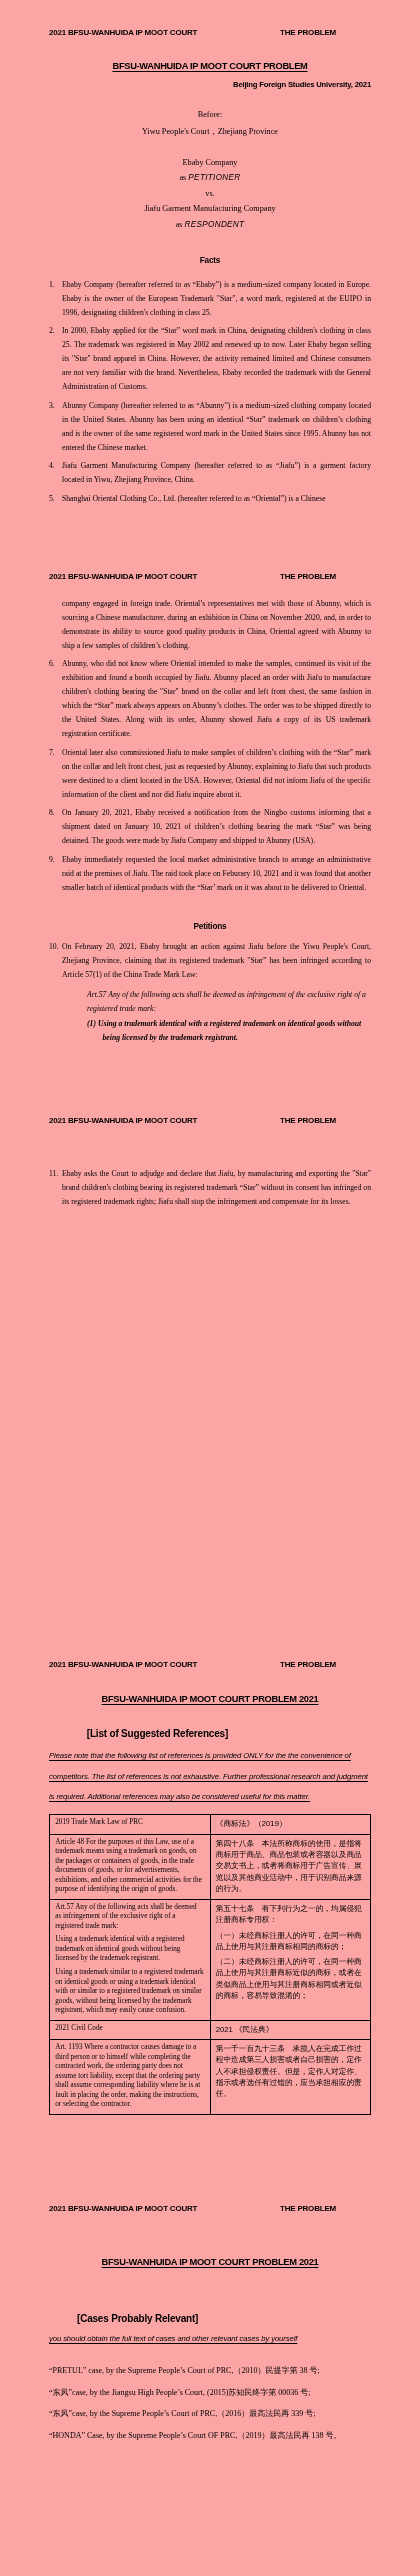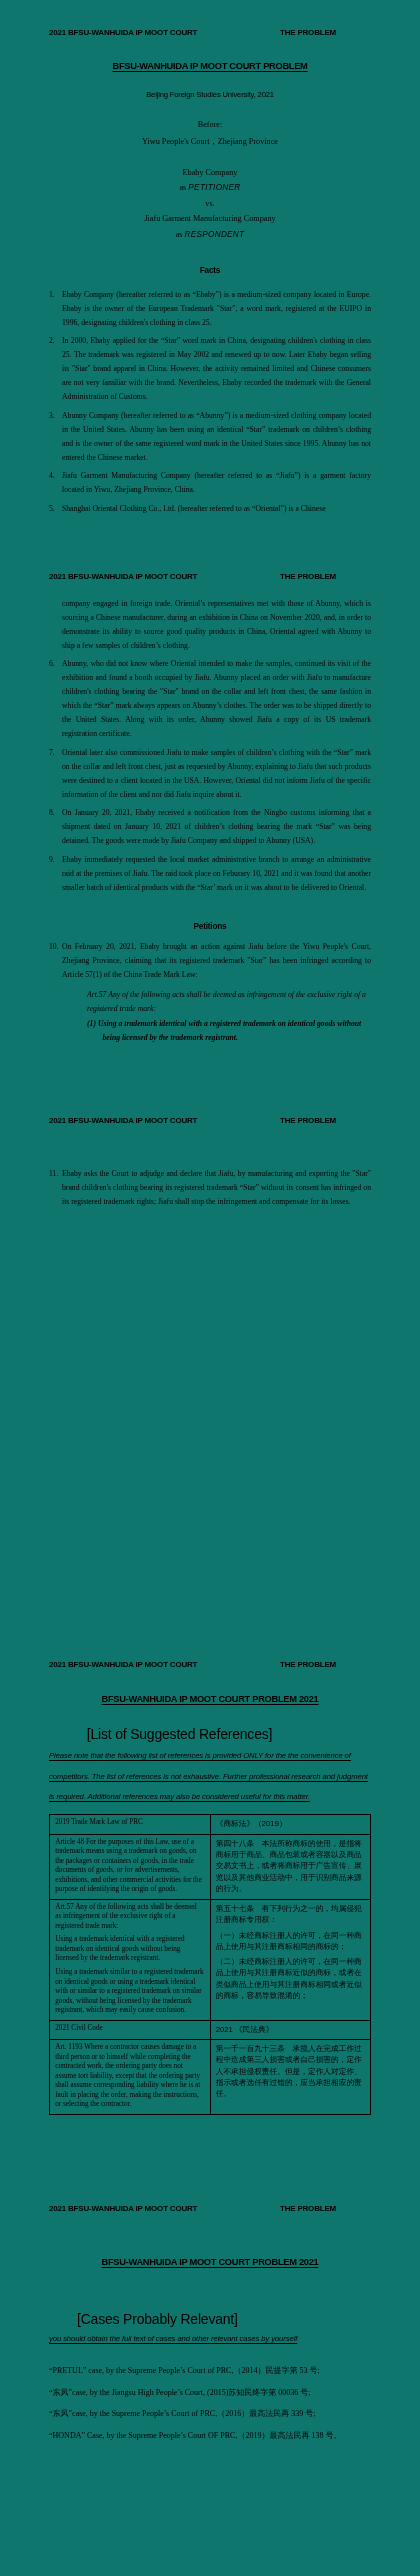--- a/index.html
+++ b/index.html
@@ -1,49 +1,49 @@
 <!DOCTYPE html>
 <html style="font-size:8.2px"><head>
 <meta charset="utf-8">
 <style>
   html,body{margin:0;padding:0;background:#fff;}
   body{width:420px;font-family:"Liberation Serif",serif;color:#000;}
-  .page{position:relative;width:420px;height:544px;background:#0f766e;box-sizing:border-box;
+  .page{position:relative;width:420px;height:544px;background:#fca5a5;box-sizing:border-box;
         padding:0 49px;overflow:hidden;}
   
   .hdr{display:flex;padding-top:28px;font-family:"Liberation Sans",sans-serif;
        font-weight:700;font-size:8px;letter-spacing:-0.2px;line-height:10.3px;}
   .hdr .hr{margin-left:auto;margin-right:35px;}
   
   .doc-title{margin-top:23px;text-align:center;font-family:"Liberation Sans",sans-serif;
              font-weight:700;font-size:9.3px;letter-spacing:-0.3px;line-height:11.3px;
              text-decoration:underline;text-decoration-thickness:1px;text-underline-offset:2.1px;}
-  .doc-subtitle{margin-top:17px;text-align:center;font-family:"Liberation Sans",sans-serif;
-                font-weight:400;font-size:7.7px;line-height:10.3px;letter-spacing:-0.2px;}
+  .doc-subtitle{margin-top:7px;text-align:right;font-family:"Liberation Sans",sans-serif;
+                font-weight:700;font-size:7.7px;line-height:10.3px;letter-spacing:-0.2px;}
   .centerline{text-align:center;font-size:8.2px;line-height:10.3px;}
   .before{margin-top:20.6px;}
   .court{margin-top:6.2px;}
   .party{margin-top:20.6px;}
   .party2{margin-top:5.2px;}
   .role{font-style:italic;font-family:"Liberation Sans",sans-serif;letter-spacing:0.3px;}
   .sec-heading{margin-top:25px;text-align:center;font-family:"Liberation Sans",sans-serif;
                font-weight:700;font-size:8.2px;letter-spacing:-0.2px;line-height:11.3px;}
   
   .bodytxt{font-size:7.7px;line-height:14px;text-align:justify;}
   .list{margin-top:11.3px;}
   .li{position:relative;padding-left:13px;margin-bottom:4.6px;font-size:7.7px;line-height:14px;text-align:justify;}
   .li .num{position:absolute;left:0;top:0;}
   .cont{margin-left:13px;margin-top:14.4px;}
   
   .quote{margin-left:38px;margin-top:5.7px;font-style:italic;font-size:7.7px;line-height:14px;}
   .quote-item{margin-left:38px;margin-top:1px;font-style:italic;font-size:7.7px;line-height:14px;
               padding-left:15.5px;text-indent:-15.5px;font-weight:bold;}
   
-  .bracket-heading{margin-top:23px;font-family:"Liberation Sans",sans-serif;font-weight:400;
-                   font-size:14px;letter-spacing:-0.2px;line-height:10.3px;padding-left:28px;}
+  .bracket-heading{margin-top:23px;font-family:"Liberation Sans",sans-serif;font-weight:700;
+                   font-size:10px;letter-spacing:-0.2px;line-height:10.3px;padding-left:28px;}
   .indent19{margin-left:9.8px;}
   .note{margin-top:7.2px;font-family:"Liberation Sans",sans-serif;font-style:italic;
         font-size:7.7px;letter-spacing:-0.1px;line-height:20.6px;text-decoration:underline;
         text-underline-offset:2.1px;}
   .note5{margin-top:9.3px;line-height:11.3px;}
   .heading5{margin-top:45px;}
   .title5{margin-top:43px;}
   table.refs{margin-top:6.2px;width:100%;border-collapse:collapse;}
   table.refs td{border:0.8px solid #000;vertical-align:top;padding:3.1px 5.2px 4.1px 5.2px;}
   td.en-cell{width:50%;font-family:"Liberation Serif",serif;font-size:7.2px;line-height:9.5px;}
@@ -209,19 +209,19 @@
 
 <div class="page">
   <div class="hdr">
     <span>2021 BFSU-WANHUIDA IP MOOT COURT</span>
     <span class="hr">THE PROBLEM</span>
   </div>
   <div class="doc-title title5">BFSU-WANHUIDA IP MOOT COURT PROBLEM 2021</div>
   <div class="bracket-heading heading5">[Cases Probably Relevant]</div>
   <div class="note note5">you should obtain the full text of cases and other relevant cases by yourself</div>
   <div class="cases">
-    <div class="case-line">“PRETUL” case, by the Supreme People’s Court of PRC,（2014）民提字第 53 号;</div>
+    <div class="case-line">“PRETUL” case, by the Supreme People’s Court of PRC,（2010）民提字第 38 号;</div>
     <div class="case-line">“东风”case, by the Jiangsu High People’s Court, (2015)苏知民终字第 00036 号;</div>
     <div class="case-line">“东风”case, by the Supreme People’s Court of PRC,（2016）最高法民再 339 号;</div>
     <div class="case-line">“HONDA” Case, by the Supreme People’s Court OF PRC,（2019）最高法民再 138 号。</div>
   </div>
 </div>
 
 
 </body></html>

